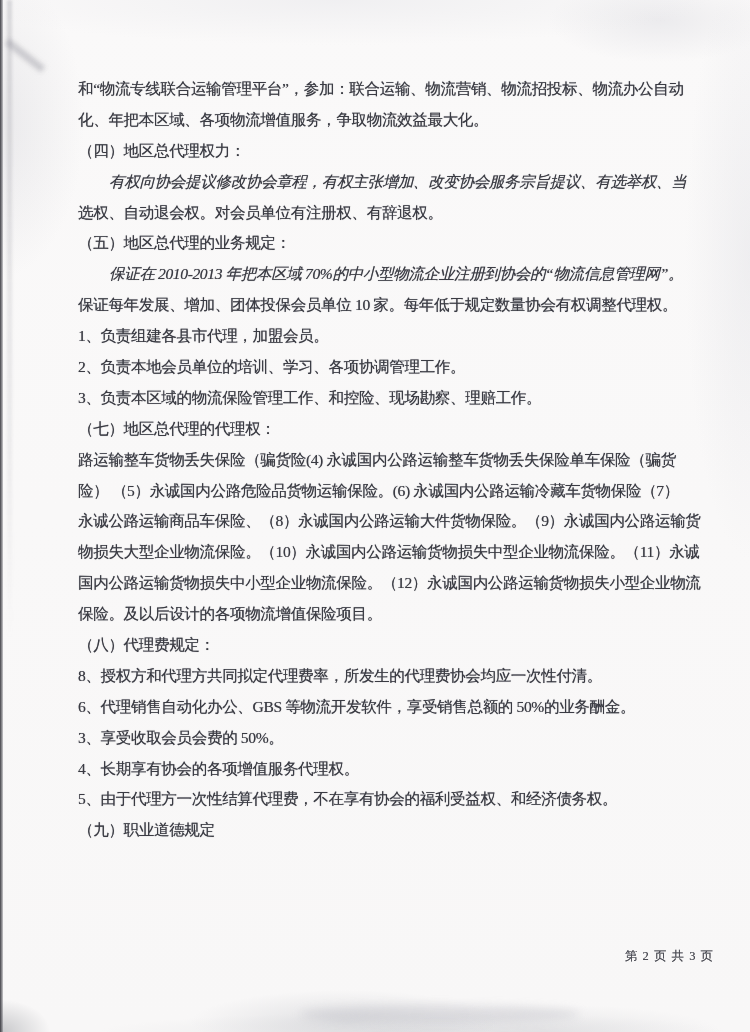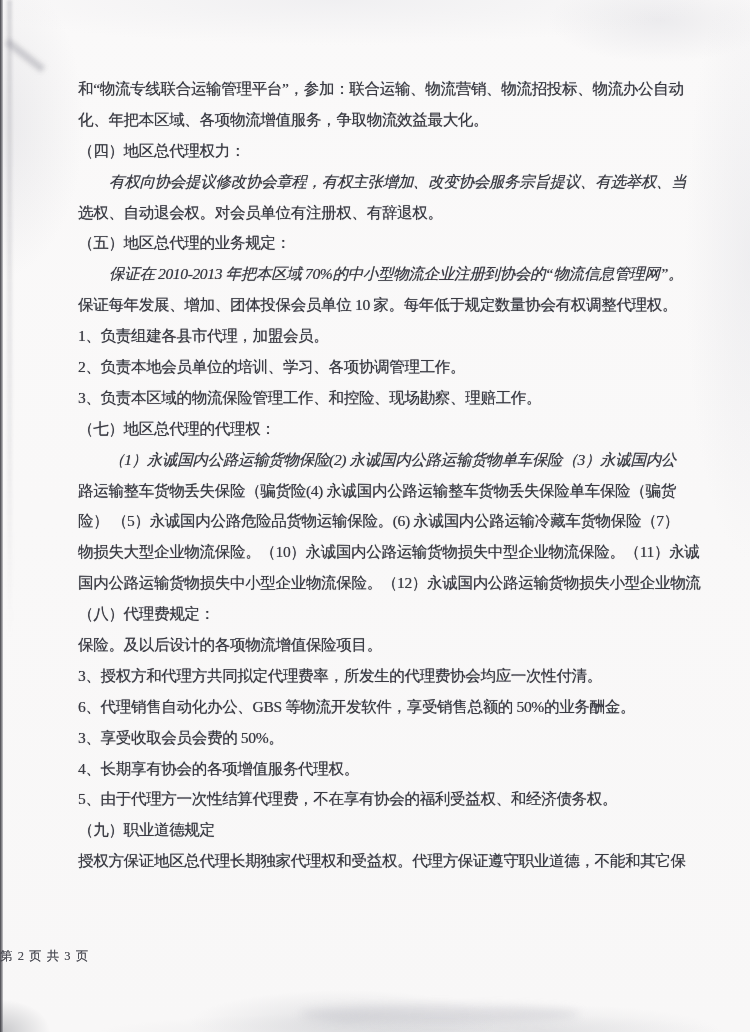--- a/index.html
+++ b/index.html
@@ -49,21 +49,21 @@
     height:30.9px;line-height:30.9px;
     font-size:15.6px;
     letter-spacing:-0.4px;
     color:#3a3b43;
     text-shadow:0 0 0.7px rgba(62,63,72,.75);
     white-space:nowrap;
   }
   .line.ind{padding-left:31px;font-style:italic;}
   .footer{
     position:absolute;left:0;top:948px;width:714px;
-    text-align:left;
+    text-align:right;
     font-size:12.5px;color:#4a4b53;
     letter-spacing:1px;
     text-shadow:0 0 0.6px rgba(70,71,80,.7);
   }
 </style>
 </head>
 <body>
 
 <div class="scan-page">
   <div class="edge-left"></div>
@@ -77,30 +77,29 @@
     <div class="line">（四）地区总代理权力：</div>
     <div class="line ind">有权向协会提议修改协会章程，有权主张增加、改变协会服务宗旨提议、有选举权、当</div>
     <div class="line">选权、自动退会权。对会员单位有注册权、有辞退权。</div>
     <div class="line">（五）地区总代理的业务规定：</div>
     <div class="line ind">保证在 2010-2013 年把本区域 70%的中小型物流企业注册到协会的“物流信息管理网”。</div>
     <div class="line">保证每年发展、增加、团体投保会员单位 10 家。每年低于规定数量协会有权调整代理权。</div>
     <div class="line">1、负责组建各县市代理，加盟会员。</div>
     <div class="line">2、负责本地会员单位的培训、学习、各项协调管理工作。</div>
     <div class="line">3、负责本区域的物流保险管理工作、和控险、现场勘察、理赔工作。</div>
     <div class="line">（七）地区总代理的代理权：</div>
-    <div class="line ind">（1）永诚国内公路运输货物保险(2) 永诚国内公路运输货物单车保险（3）永诚国内公</div>
     <div class="line">路运输整车货物丢失保险（骗货险(4) 永诚国内公路运输整车货物丢失保险单车保险（骗货</div>
     <div class="line">险） （5）永诚国内公路危险品货物运输保险。(6) 永诚国内公路运输冷藏车货物保险（7）</div>
+    <div class="line">永诚公路运输商品车保险、（8）永诚国内公路运输大件货物保险。（9）永诚国内公路运输货</div>
     <div class="line">物损失大型企业物流保险。（10）永诚国内公路运输货物损失中型企业物流保险。（11）永诚</div>
     <div class="line">国内公路运输货物损失中小型企业物流保险。（12）永诚国内公路运输货物损失小型企业物流</div>
+    <div class="line">保险。及以后设计的各项物流增值保险项目。</div>
     <div class="line">（八）代理费规定：</div>
-    <div class="line">保险。及以后设计的各项物流增值保险项目。</div>
-    <div class="line">3、授权方和代理方共同拟定代理费率，所发生的代理费协会均应一次性付清。</div>
+    <div class="line">8、授权方和代理方共同拟定代理费率，所发生的代理费协会均应一次性付清。</div>
     <div class="line">6、代理销售自动化办公、GBS 等物流开发软件，享受销售总额的 50%的业务酬金。</div>
     <div class="line">3、享受收取会员会费的 50%。</div>
     <div class="line">4、长期享有协会的各项增值服务代理权。</div>
     <div class="line">5、由于代理方一次性结算代理费，不在享有协会的福利受益权、和经济债务权。</div>
     <div class="line">（九）职业道德规定</div>
-    <div class="line">授权方保证地区总代理长期独家代理权和受益权。代理方保证遵守职业道德，不能和其它保</div>
   </div>
 
   <div class="footer">第 2 页 共 3 页</div>
 </div>
 
 </body></html>

